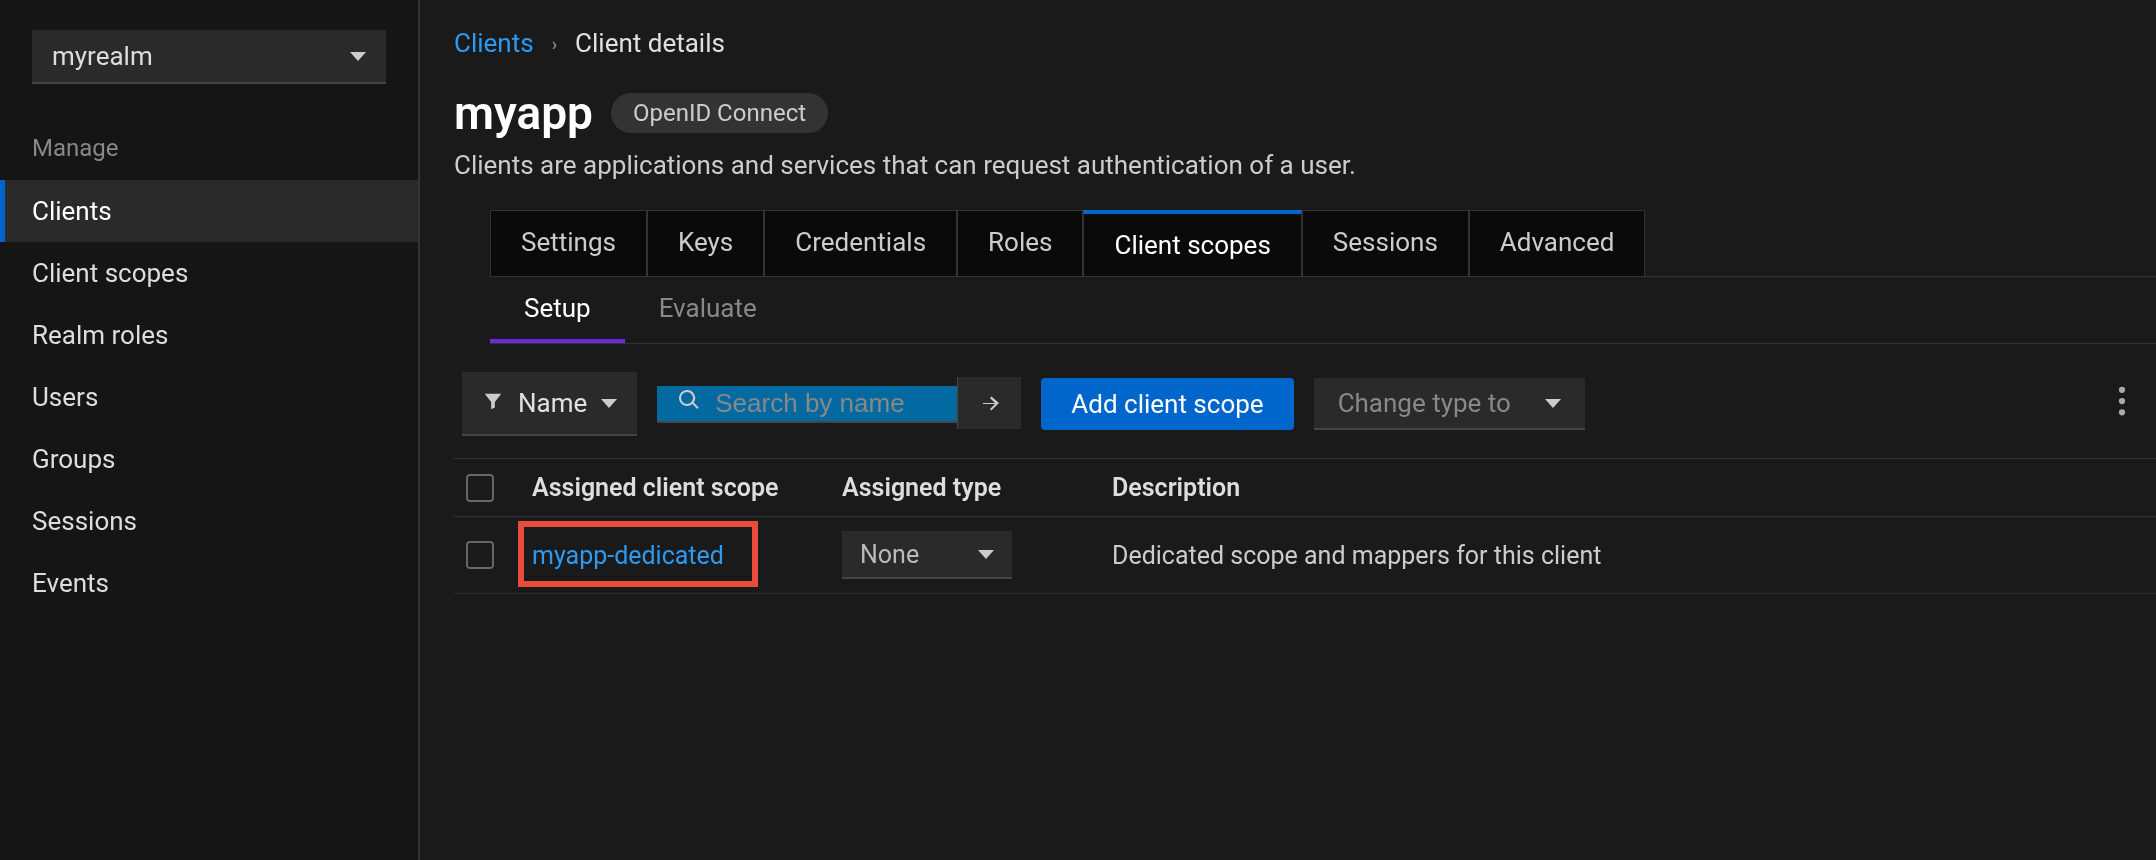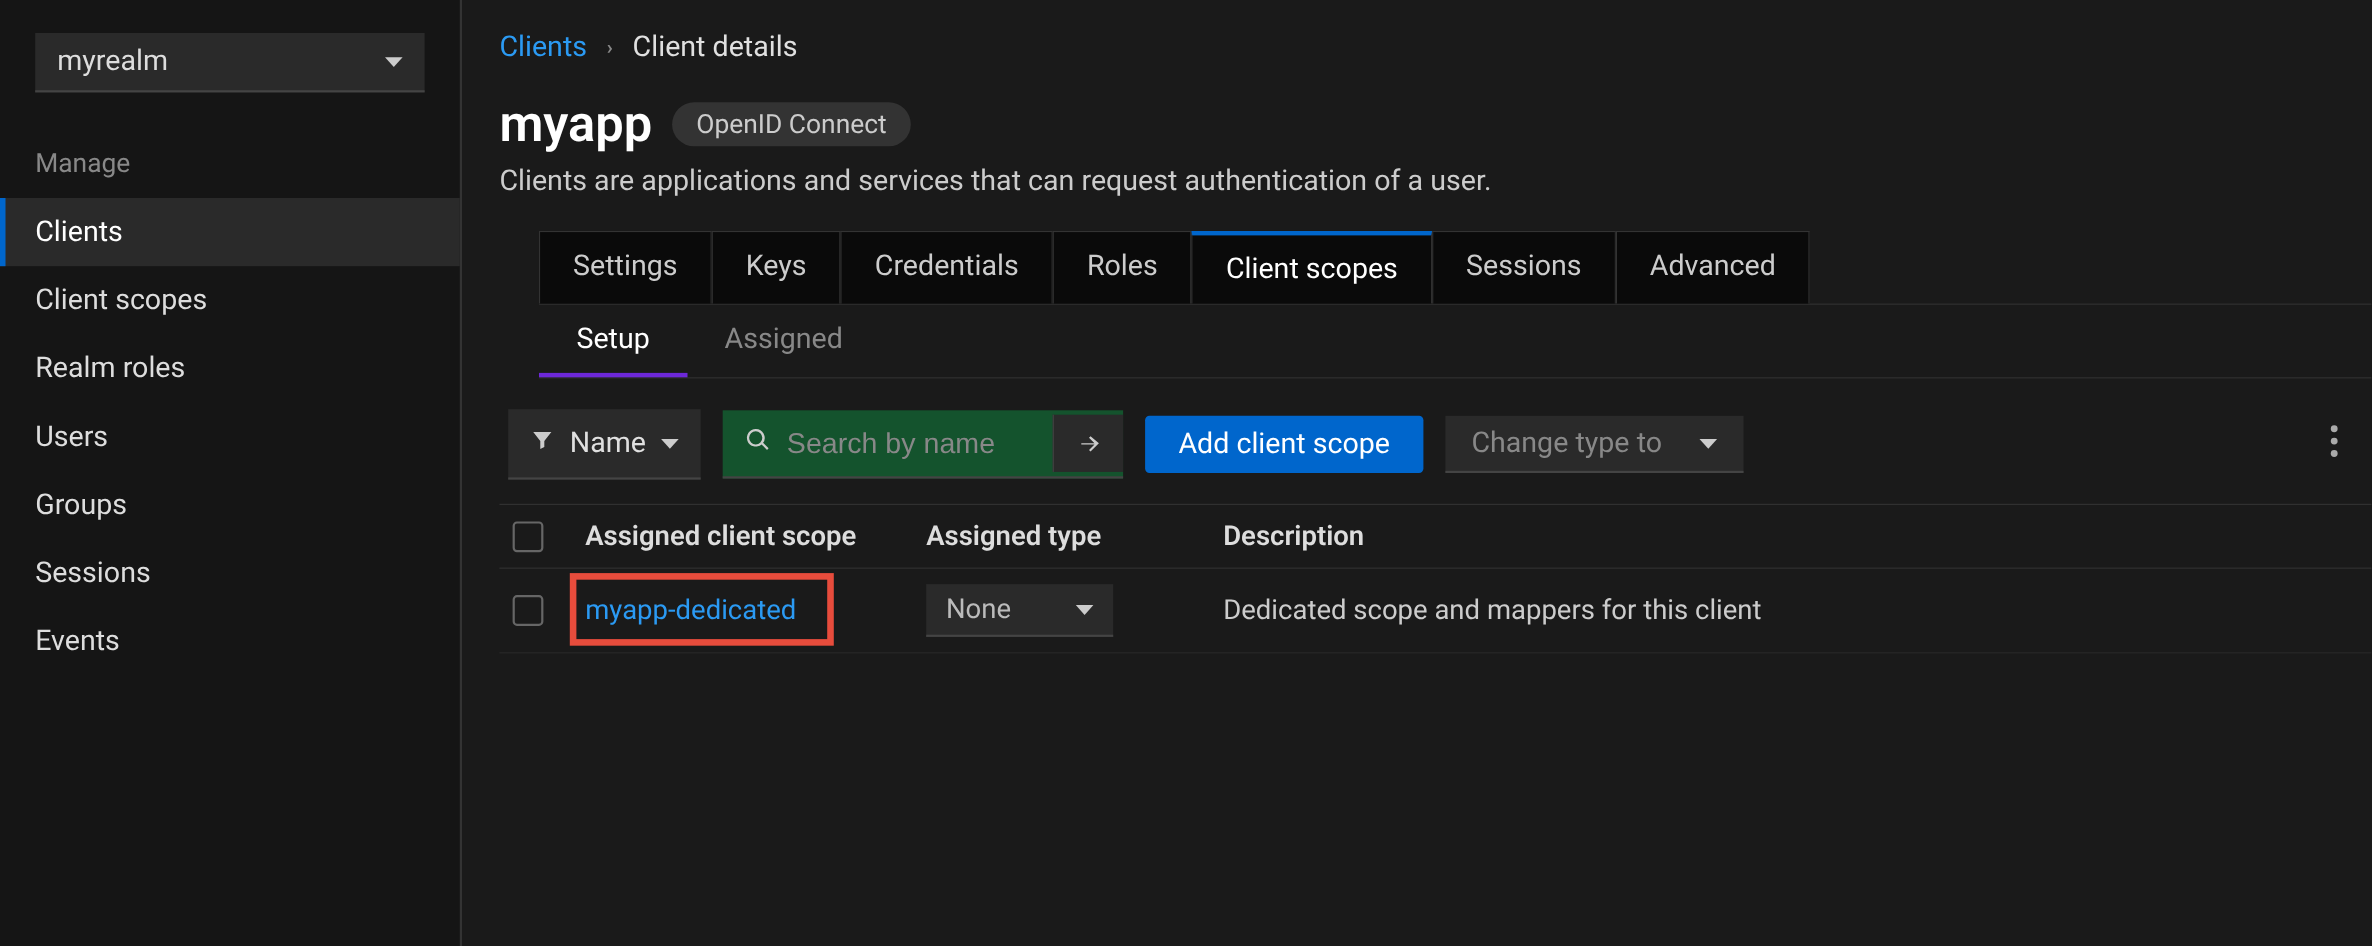--- a/index.html
+++ b/index.html
@@ -154,22 +154,22 @@
     display: flex;
     align-items: center;
     gap: 14px;
     padding: 0 20px;
     border-bottom: 2px solid #444;
     cursor: pointer;
     font-size: 26px;
   }
   .filter-icon svg { width: 22px; height: 22px; fill: #ccc; }
   .search-box {
-    background: #14532d;
-    height: 62px;
+    background: #0369a1;
+    height: 37px;
     display: flex;
     align-items: center;
     border-bottom: 2px solid #444;
   }
   .search-inner {
     display: flex;
     align-items: center;
     gap: 14px;
     padding: 0 20px;
     width: 300px;
@@ -310,21 +310,21 @@
     <div class="tab1">Keys</div>
     <div class="tab1">Credentials</div>
     <div class="tab1">Roles</div>
     <div class="tab1" style="border-top:4px solid #06c; color:#fff;">Client scopes</div>
     <div class="tab1">Sessions</div>
     <div class="tab1">Advanced</div>
   </div>
 
   <div class="tabs2" style="position:relative;">
     <div class="tab2 active" style="position:relative;">Setup</div>
-    <div class="tab2">Assigned</div>
+    <div class="tab2">Evaluate</div>
   </div>
 
   <div class="toolbar">
     <div class="filter-chip">
       <span class="filter-icon">
         <svg viewBox="0 0 24 24">
             <path d="M3 4h18l-7 9v6l-4 2v-8z"></path>
           </svg>
       </span>
       <span>Name</span>

